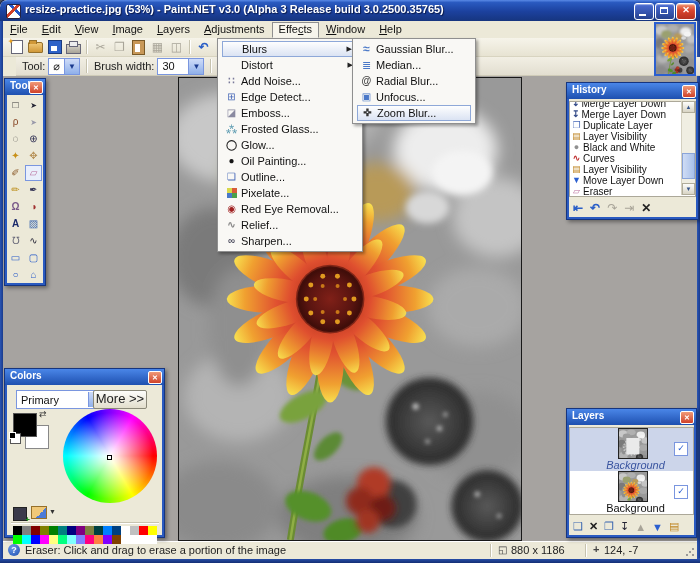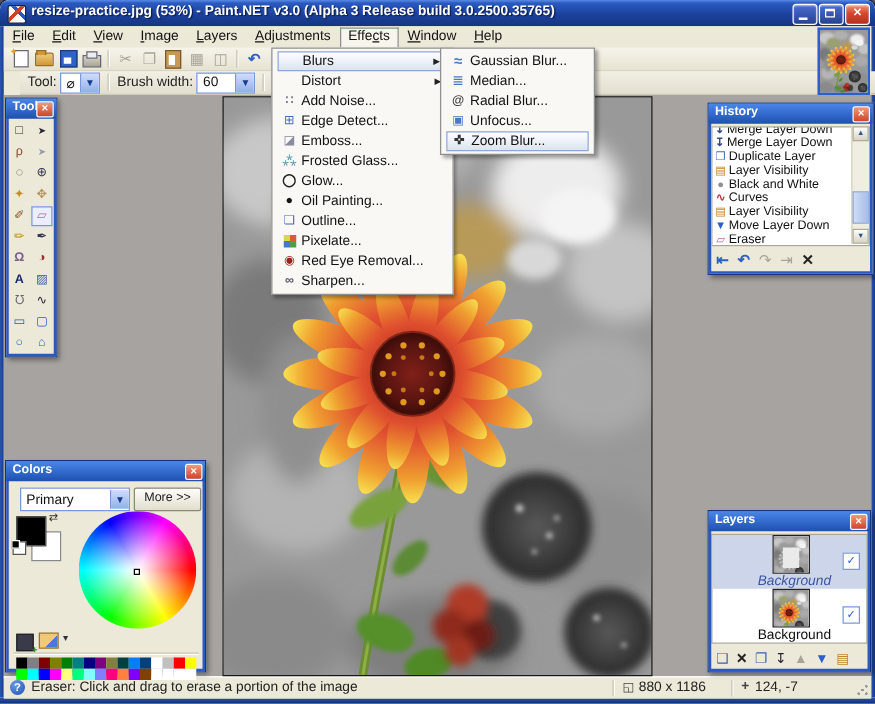--- a/index.html
+++ b/index.html
@@ -93,21 +93,21 @@
   .h-item .mico{width:13px;font-size:9px;}
   #h-scroll{position:absolute;right:0;top:0;width:13px;height:100%;background:#f0eee2;border-left:1px solid #d4d0c0;}
   .h-sbtn{position:absolute;left:0;width:13px;height:12px;background:linear-gradient(180deg,#fdfdfb,#d8d4c4);border:1px solid #b0ac9a;box-sizing:border-box;color:#35548a;font-size:6px;text-align:center;line-height:11px;font-style:normal;}
   #h-up{top:0}#h-dn{bottom:0}
   #h-thumb{position:absolute;left:0;top:52px;width:13px;height:26px;background:linear-gradient(90deg,#cfdcf4,#a8c0ea);border:1px solid #8aa4d8;box-sizing:border-box;}
   #history-btns{display:flex;align-items:center;gap:7px;padding:2px 6px 4px;font-size:12px;}
   .hb{font-style:normal;}
   
   #pal-colors{left:4px;top:368px;width:161px;height:170px;box-sizing:border-box;}
   #col-combo{position:absolute;left:8px;top:21px;width:86px;height:17px;}
-  #col-more{position:absolute;left:102px;top:21px;width:52px;height:17px;background:linear-gradient(180deg,#fdfdfb,#e2decc);border:1px solid #8a8878;border-radius:2px;font-size:10px;text-align:center;line-height:16px;color:#222;}
+  #col-more{position:absolute;left:88px;top:21px;width:52px;height:17px;background:linear-gradient(180deg,#fdfdfb,#e2decc);border:1px solid #8a8878;border-radius:2px;font-size:13px;text-align:center;line-height:16px;color:#222;}
   #swatch-pair{position:absolute;left:8px;top:44px;width:40px;height:40px;}
   #sw-primary{position:absolute;left:0;top:0;width:22px;height:22px;background:#000;border:1px solid #555;z-index:2;}
   #sw-secondary{position:absolute;left:12px;top:12px;width:22px;height:22px;background:#fff;border:1px solid #888;}
   #sw-swap{position:absolute;left:26px;top:-4px;font-size:9px;color:#333;font-style:normal;}
   #sw-reset{position:absolute;left:-3px;top:20px;width:9px;height:9px;background:#fff;border:1px solid #555;z-index:3;}
   #sw-reset:before{content:"";position:absolute;left:-2px;top:-2px;width:5px;height:5px;background:#000;border:1px solid #fff;}
   #color-wheel{position:absolute;left:58px;top:40px;width:94px;height:94px;border-radius:50%;
     background:radial-gradient(circle,#ffffff 0%,rgba(255,255,255,.85) 12%,rgba(255,255,255,0) 65%),
     conic-gradient(from 90deg,#f00,#ff0 60deg,#0f0 120deg,#0ff 180deg,#00f 240deg,#f0f 300deg,#f00 360deg);}
   #wheel-marker{position:absolute;left:44px;top:46px;width:5px;height:5px;background:#fff;border:1px solid #000;box-sizing:border-box;}
@@ -398,21 +398,21 @@
 
   <div id="toolbar2">
     <span>Tool:</span>
     <span class="combo">
       <span class="val glyph">⌀</span>
       <span class="drop">▼</span>
     </span>
     <span class="tb-sep"></span>
     <span style="margin-left:3px">Brush width:</span>
     <span class="combo">
-      <span class="val" style="width:22px">60</span>
+      <span class="val" style="width:22px">30</span>
       <span class="drop">▼</span>
     </span>
     <span class="tb-sep"></span>
     <span class="glyph" style="font-size:13px;margin:0 2px">∿</span>
     <span class="glyph" style="font-size:7px;color:#333">▼</span>
   </div>
 
   <div id="img-thumb">
     <svg viewBox="0 0 344 464" preserveAspectRatio="none">
         <use href="#scene"></use>
@@ -703,20 +703,24 @@
       </div>
       <div class="m-item">
         <span class="mico ic-pixelate"></span>
         <span class="mlabel">Pixelate...</span>
       </div>
       <div class="m-item">
         <span class="mico ic-red-eye-removal"></span>
         <span class="mlabel">Red Eye Removal...</span>
       </div>
       <div class="m-item">
+        <span class="mico ic-relief"></span>
+        <span class="mlabel">Relief...</span>
+      </div>
+      <div class="m-item">
         <span class="mico ic-sharpen"></span>
         <span class="mlabel">Sharpen...</span>
       </div>
     </div>
 
   <div class="menu" id="blurs-submenu">
       <div class="m-item">
         <span class="mico ic-gaussian-blur"></span>
         <span class="mlabel">Gaussian Blur...</span>
       </div>

